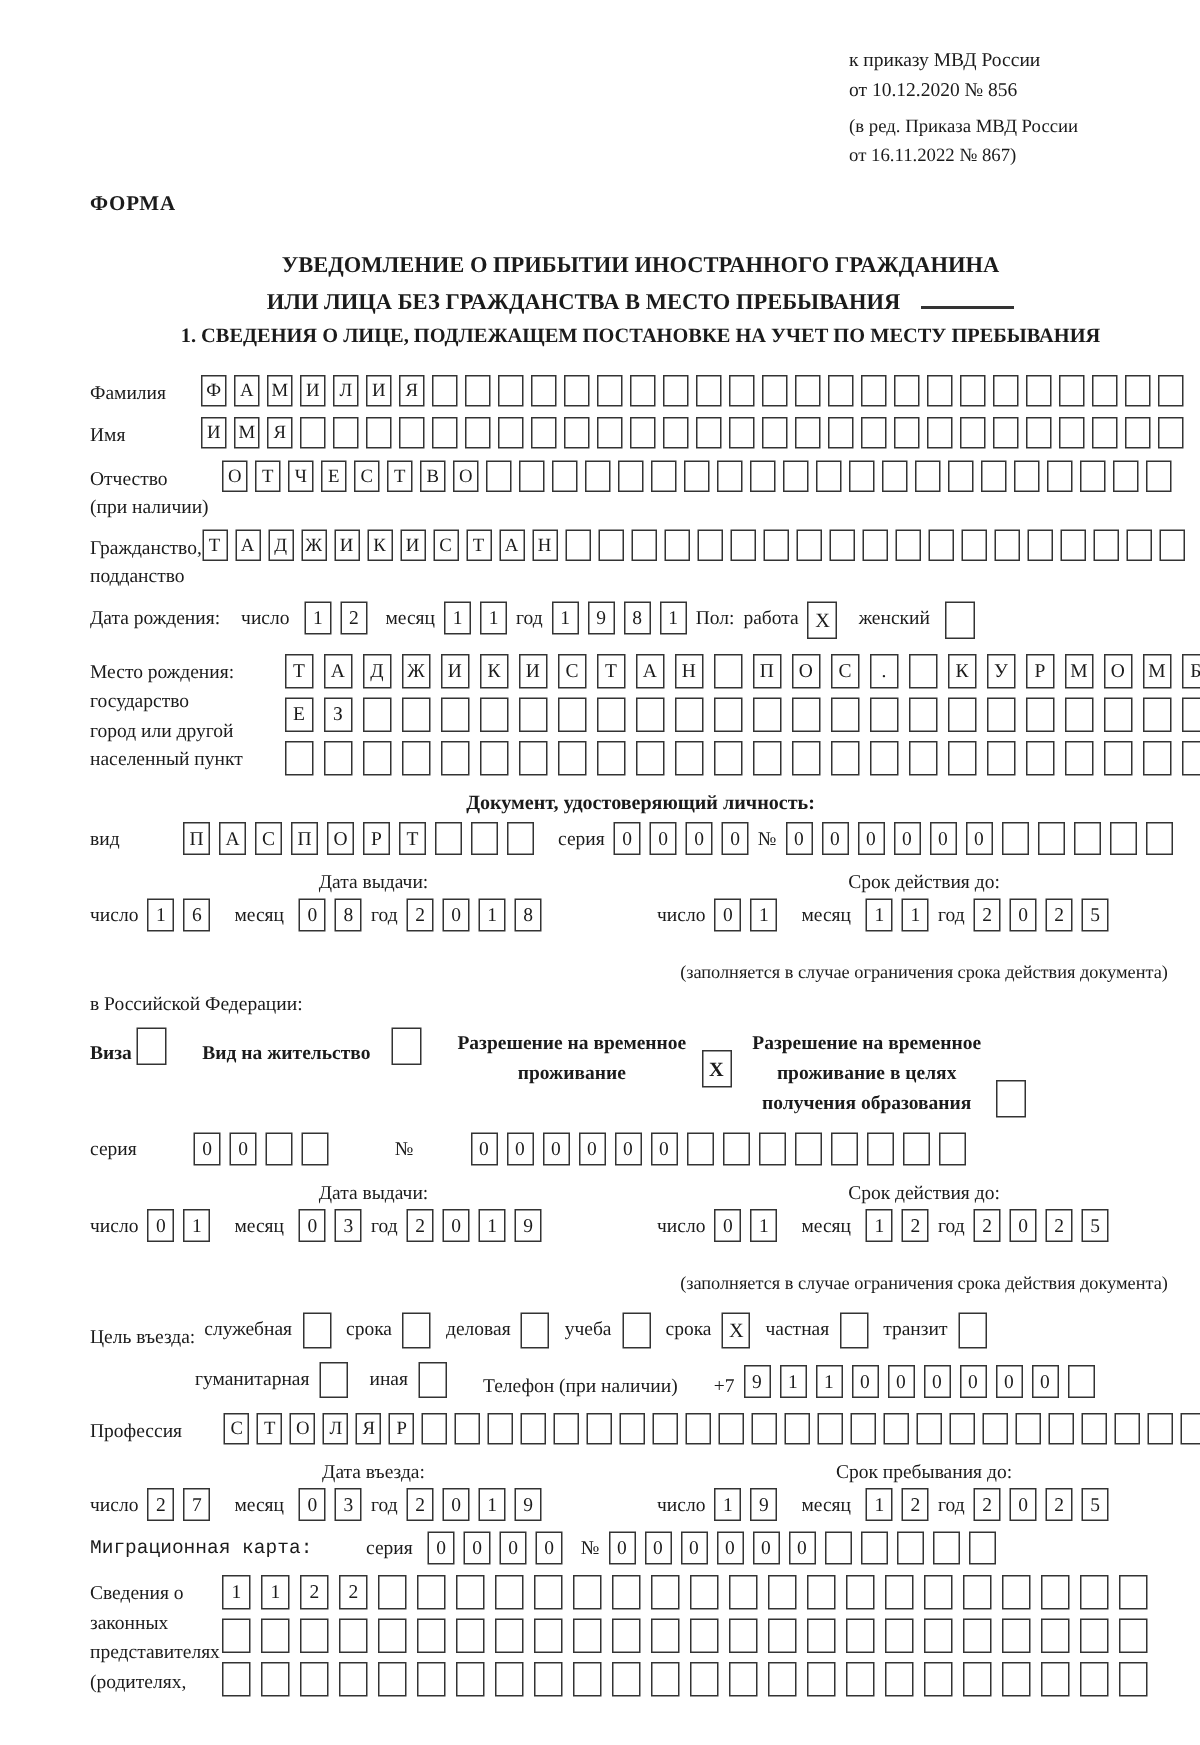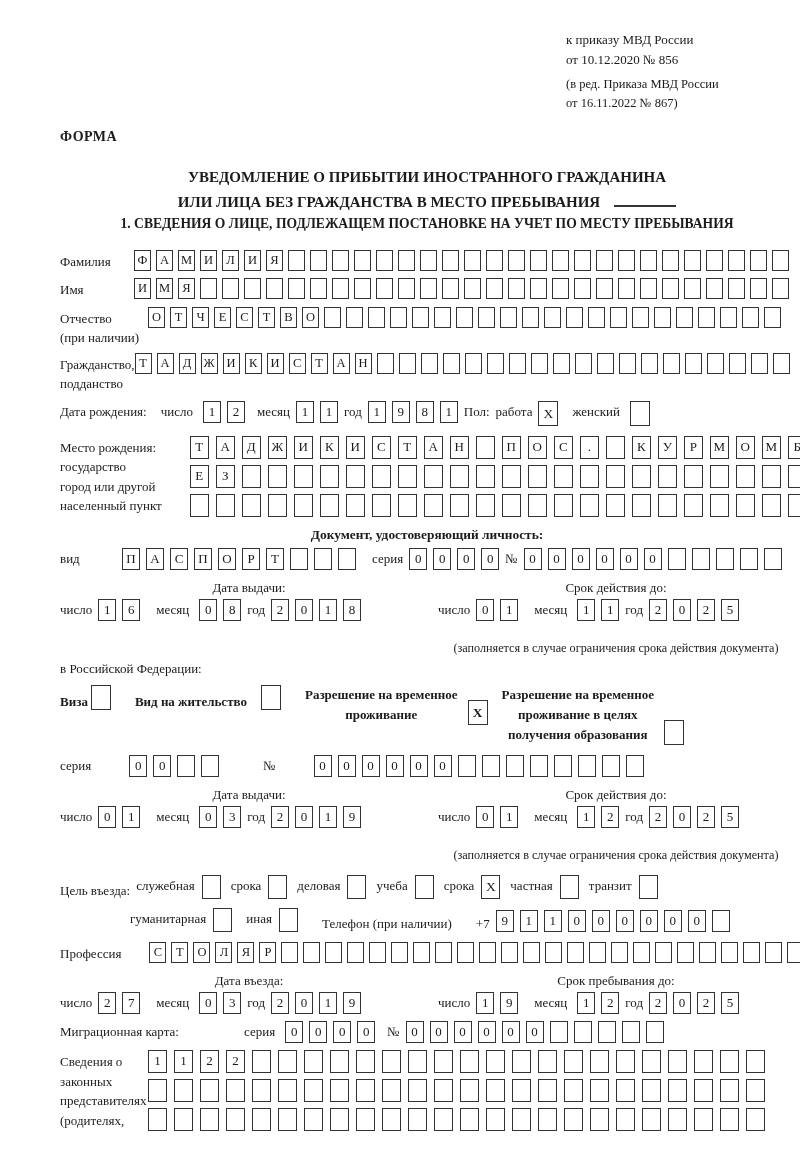--- a/index.html
+++ b/index.html
@@ -675,21 +675,21 @@
             <span class="cell dt">2</span>
             <span class="cell dt">0</span>
             <span class="cell dt">2</span>
             <span class="cell dt">5</span>
           </span>
       </div>
     </div>
   </div>
 
   <div class="row mt7">
-    <span class="sl" style="width:160px;">Миграционная карта:</span>
+    <span class="sl" style="width:160px;font-family:Liberation Mono, monospace;">Миграционная карта:</span>
     <span class="sl gap24 rgap10">серия</span>
     <span class="cells">
         <span class="cell dt">0</span>
         <span class="cell dt">0</span>
         <span class="cell dt">0</span>
         <span class="cell dt">0</span>
       </span>
     <span class="sl gap6 rgap6">№</span>
     <span class="cells">
         <span class="cell dt">0</span>

